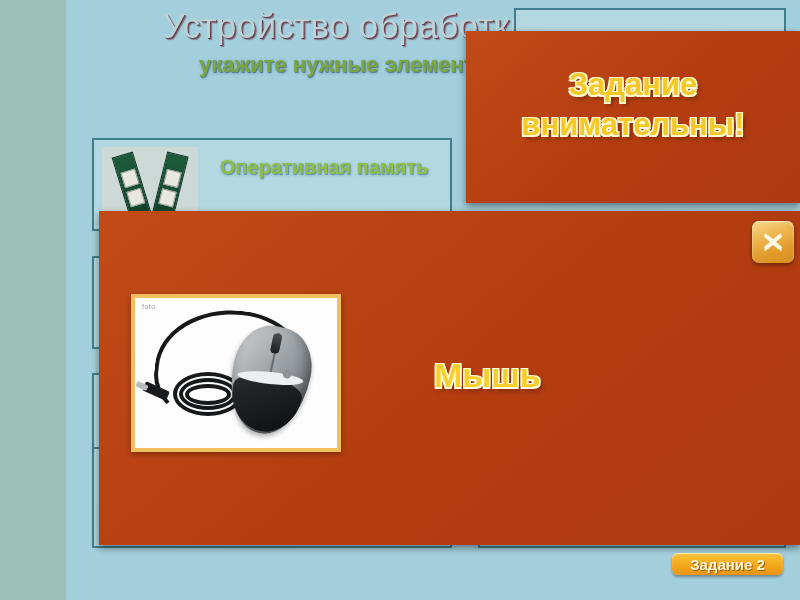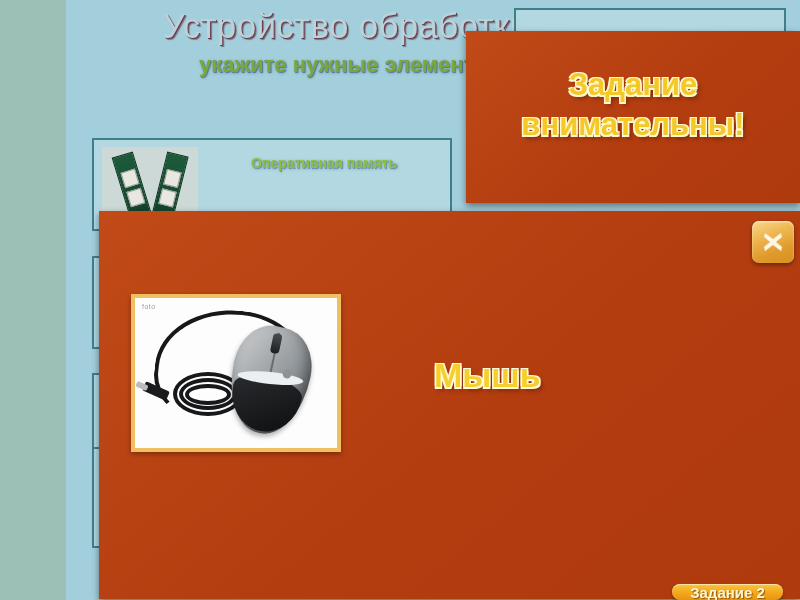--- a/index.html
+++ b/index.html
@@ -50,21 +50,21 @@
     background:#b4d8e2;
   }
   .ab-thumb {
     position:absolute; left:8px; top:7px;
     width:96px; height:74px;
     background:#c7d5d4;
     overflow:hidden;
   }
   .ab-label {
     position:absolute; left:112px; top:14px; right:8px;
-    font-size:14px; font-weight:bold;
+    font-size:20px; font-weight:bold;
     color:#8fbf45;
     text-shadow:1px 1px 0 #6b97ad, 1px 1px 3px rgba(40,80,100,.55);
     line-height:1.35;
     text-align:center;
   }
 
   
   .ram-art { position:absolute; inset:0; background:#cdd9d6; }
   .ram-stick {
     position:absolute; width:22px; height:74px;
@@ -94,21 +94,21 @@
     position:absolute; left:0; right:0; top:34px;
     text-align:center;
     font-size:31px; font-weight:bold; line-height:1.28;
     color:#f4c828;
     text-shadow:
       -1.5px -1.5px 0 #fff8d0, 1.5px -1.5px 0 #fff8d0,
       -1.5px 1.5px 0 #fff8d0, 1.5px 1.5px 0 #fff8d0,
       3px 4px 4px rgba(70,20,0,.55);
   }
 
-  #popup-mouse { left:99px; top:211px; width:701px; height:388px; }
+  #popup-mouse { left:99px; top:211px; width:701px; height:334px; }
   #mouse-photo {
     position:absolute; left:32px; top:83px; width:210px; height:158px;
     background:#fdfdfd;
     border:4px solid #f0c060;
     box-shadow:0 2px 5px rgba(0,0,0,.35);
     overflow:hidden;
   }
   #mouse-label {
     position:absolute; left:335px; top:145px;
     font-size:34px; font-weight:bold;
@@ -185,23 +185,23 @@
     width:42px; height:42px;
     border-radius:7px;
     background:linear-gradient(160deg,#f6d98e 0%,#efb751 35%,#e09a2b 70%,#d98e1e 100%);
     box-shadow:0 2px 4px rgba(0,0,0,.4), inset 0 1px 2px rgba(255,255,255,.65);
     cursor:pointer;
   }
   #close-button svg { position:absolute; left:7px; top:7px; }
 
   
   #task-button {
-    position:absolute; left:672px; top:584px;
-    width:111px; height:16px;
-    border-radius:12px;
+    position:absolute; left:672px; top:553px;
+    width:111px; height:22px;
+    border-radius:6px;
     background:linear-gradient(180deg,#fbc43c 0%,#f3a81c 55%,#e99410 100%);
     box-shadow:0 2px 3px rgba(0,0,0,.35), inset 0 1px 1px rgba(255,255,255,.6);
     cursor:pointer;
   }
   #task-button span {
     position:absolute; inset:0;
     display:flex; align-items:center; justify-content:center;
     font-size:15px; font-weight:bold;
     color:#fdf6d8;
     text-shadow:1px 1px 1px rgba(130,70,0,.8);

